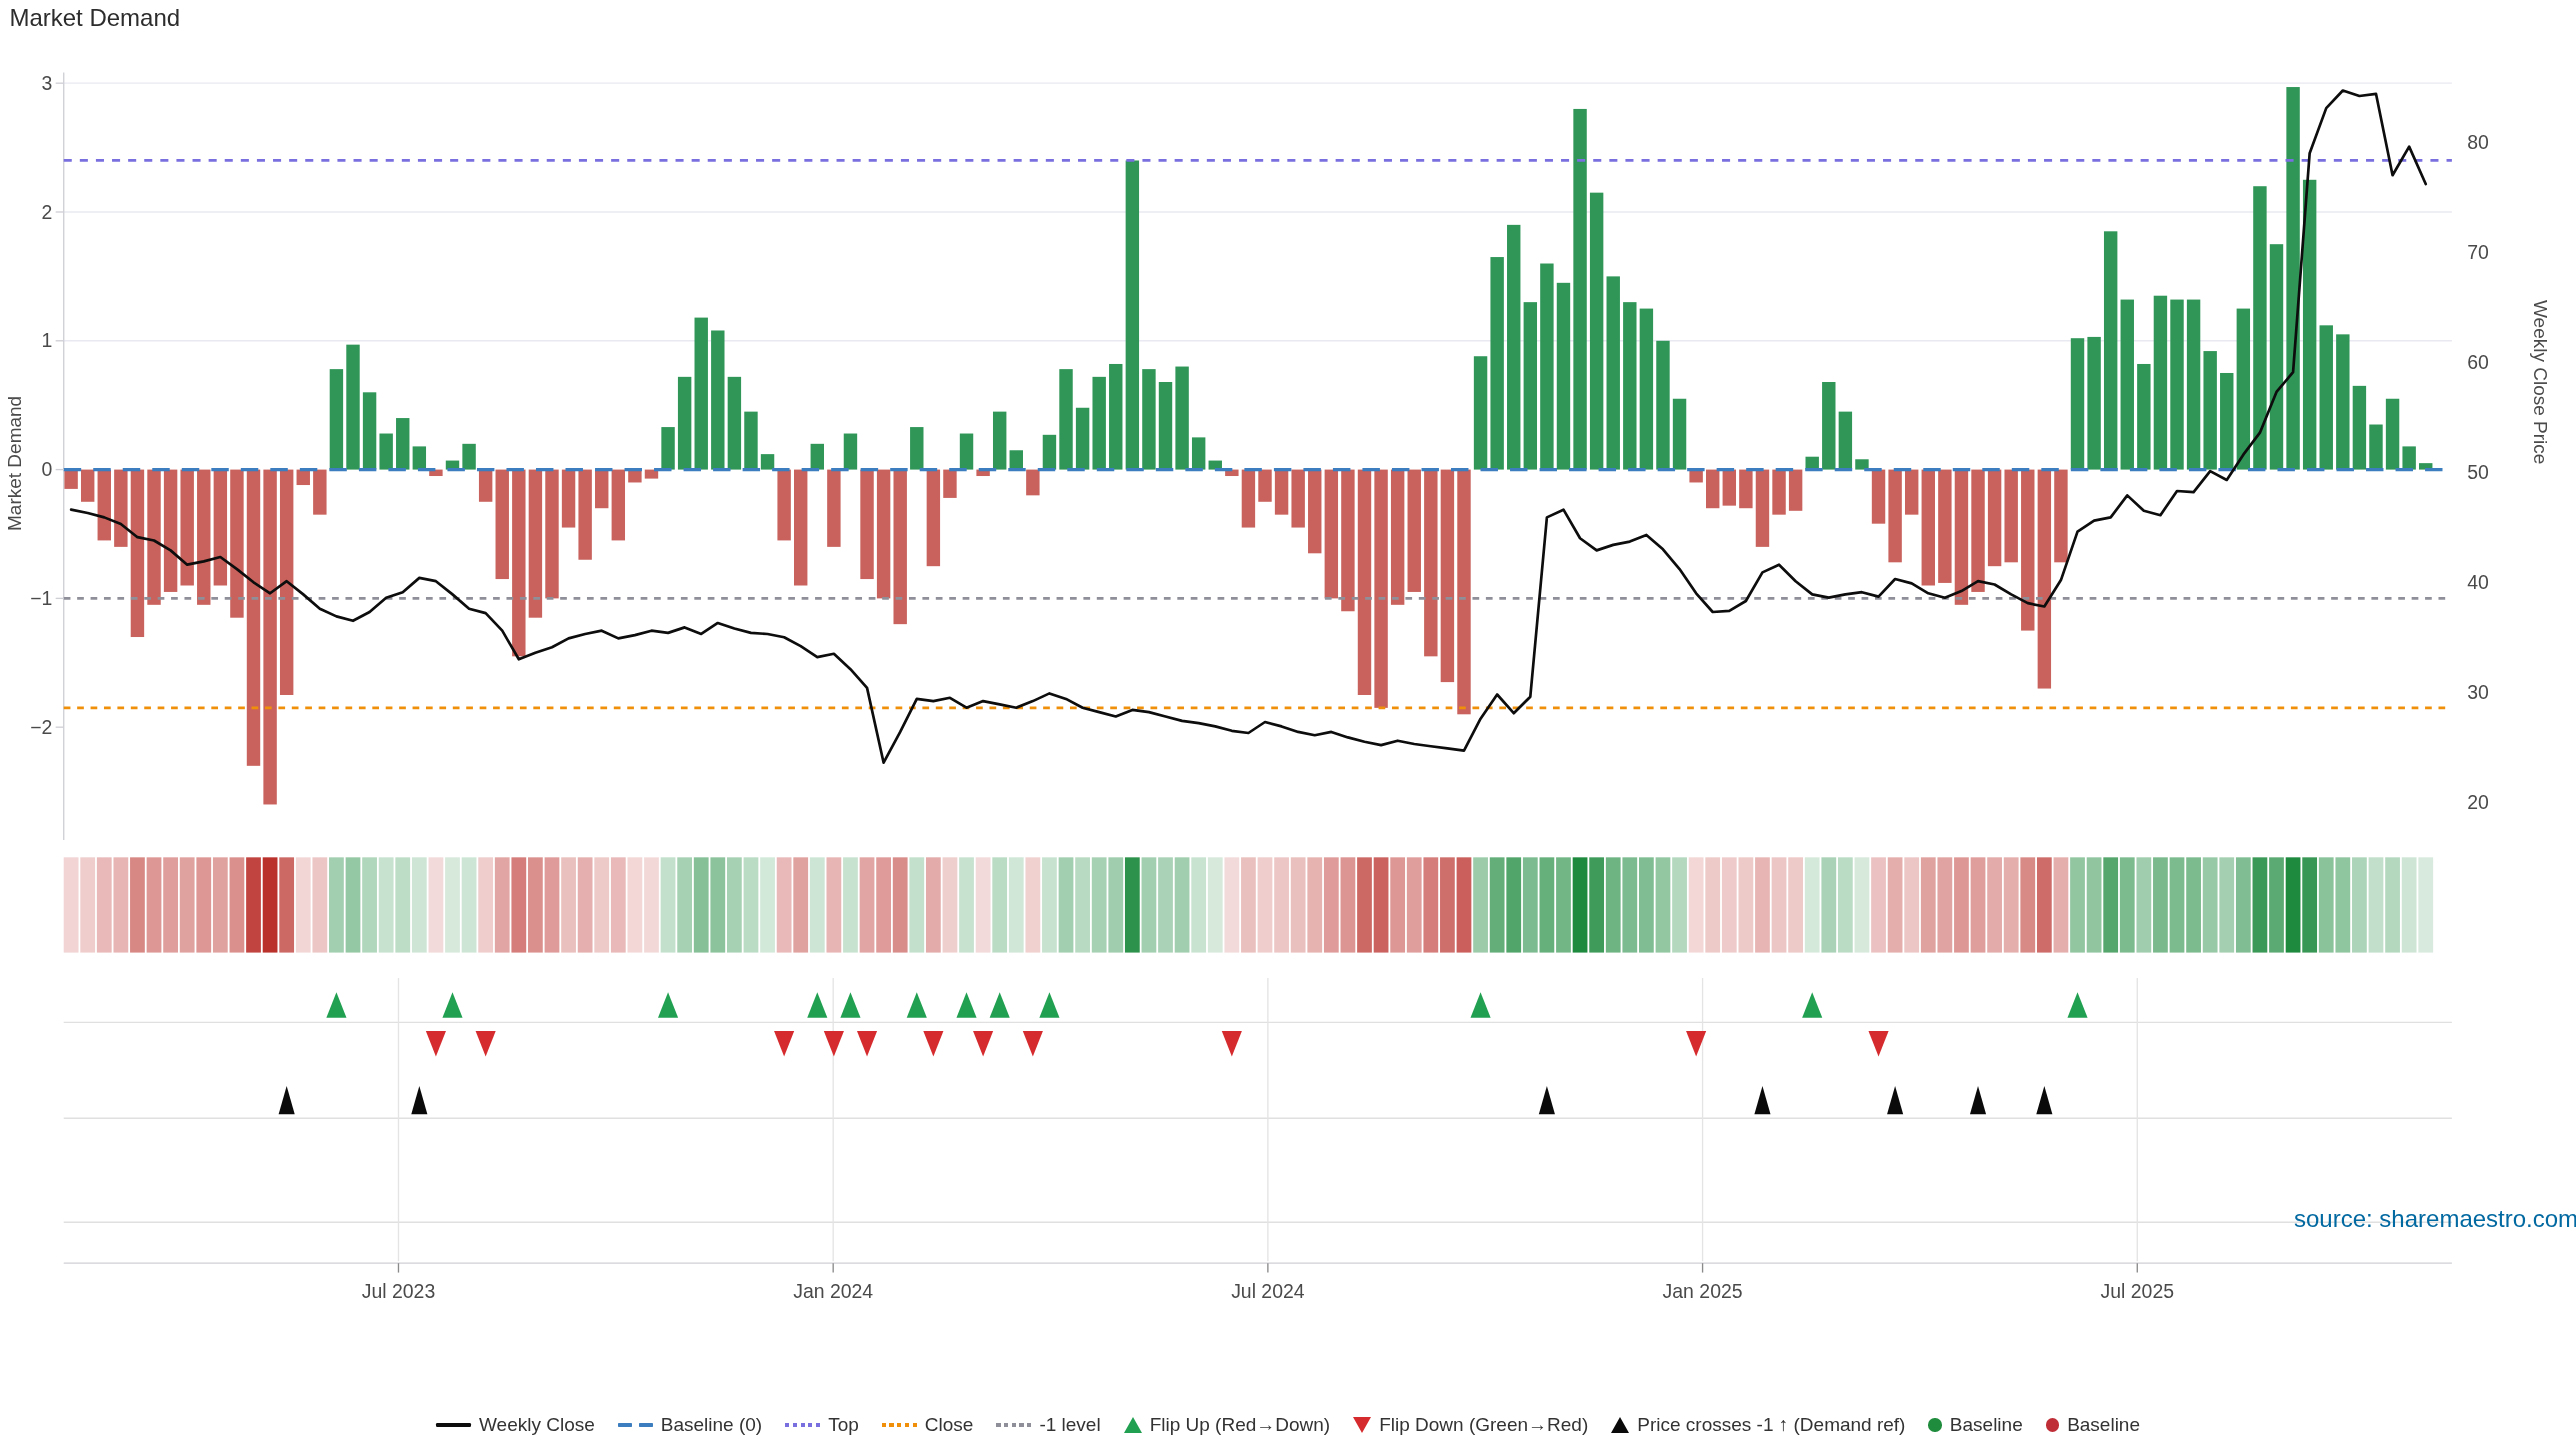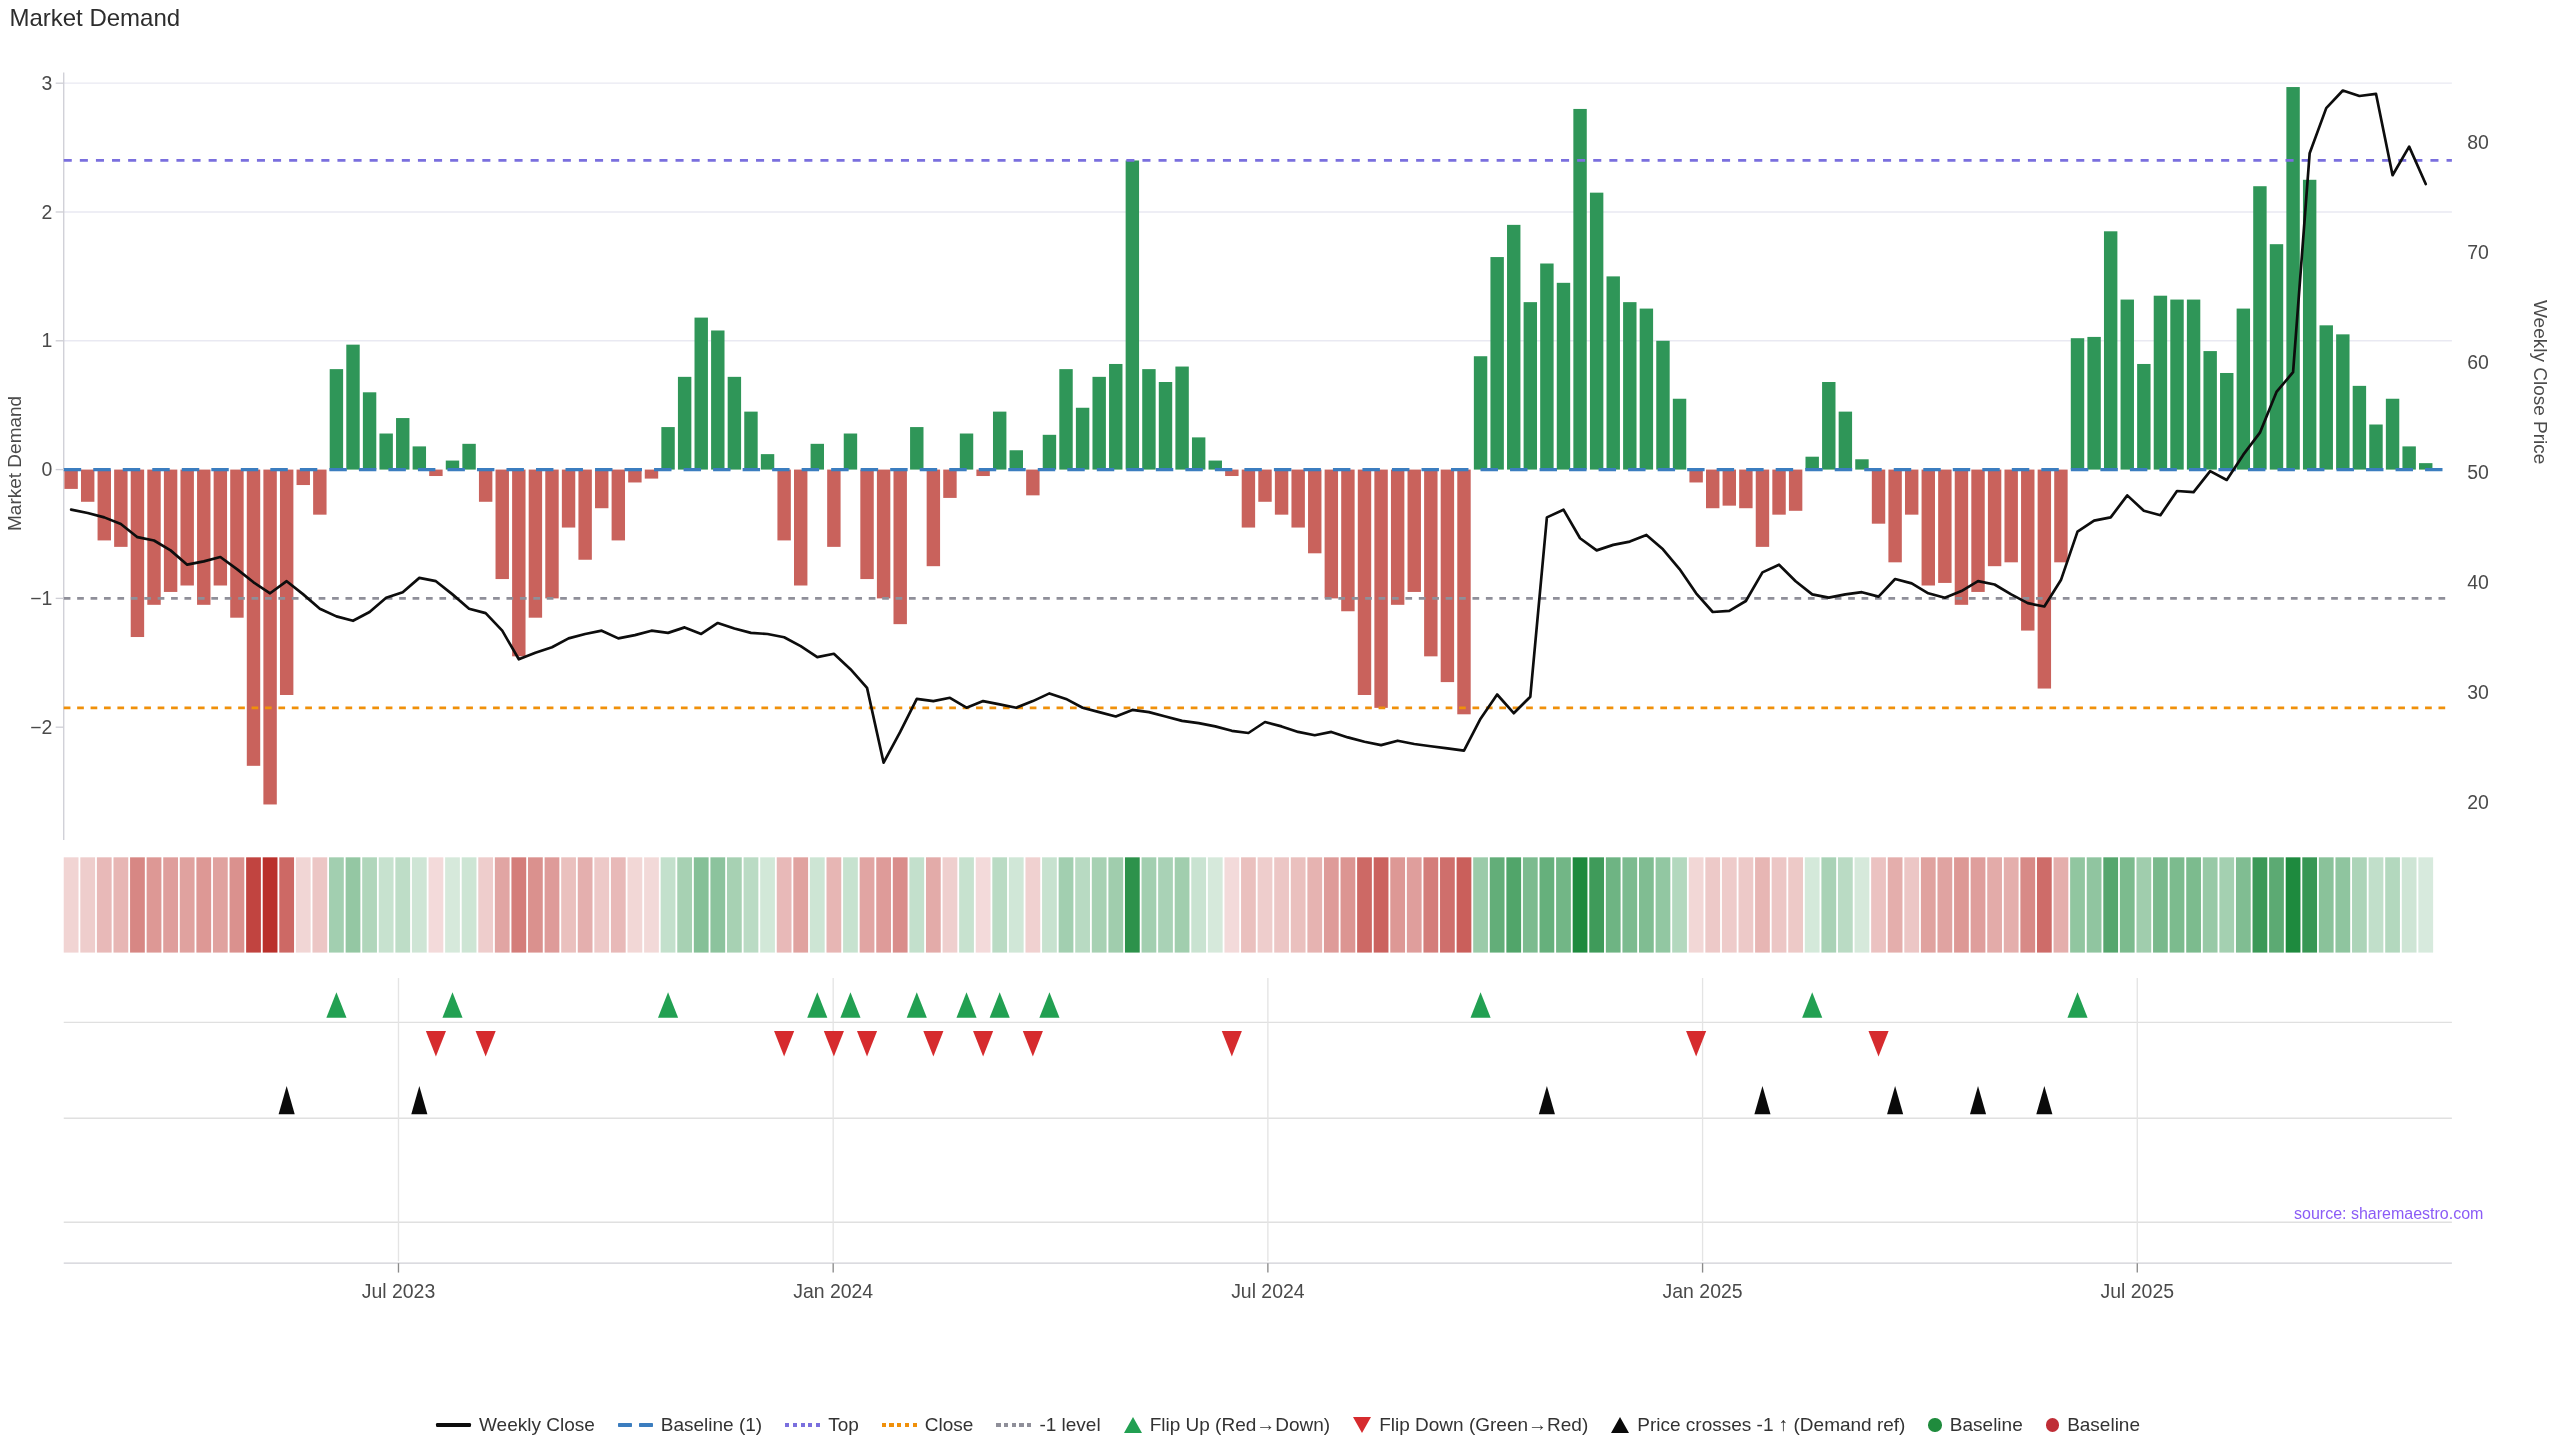--- a/index.html
+++ b/index.html
@@ -2,21 +2,21 @@
 <html style="font-size:10.7px"><head>
 <meta charset="utf-8">
 <style>
   html,body{margin:0;padding:0;background:#ffffff;}
   body{width:2576px;height:1449px;position:relative;font-family:"Liberation Sans",sans-serif;overflow:hidden;}
   #chart-title{position:absolute;left:9.4px;top:4px;font-size:24px;color:#2d2d2d;}
   #plot-svg{position:absolute;left:0;top:0;}
   .yaxis-label{position:absolute;font-size:19px;color:#4a4a4a;writing-mode:vertical-rl;display:flex;align-items:center;justify-content:center;white-space:nowrap;}
   #left-axis-label{left:4px;top:349px;height:228px;transform:rotate(180deg);}
   #right-axis-label{left:2529px;top:268px;height:228px;}
-  #source-note{position:absolute;left:2294px;top:1205px;width:174px;font-size:16px;color:#8b5cf6;white-space:nowrap;}
+  #source-note{position:absolute;left:2294px;top:1205px;width:174px;font-size:24px;color:#0369a1;white-space:nowrap;}
   #legend{position:absolute;left:0;top:1414px;width:2576px;display:flex;justify-content:center;align-items:center;gap:23px;}
   .legend-item{display:flex;align-items:center;gap:8px;font-size:19px;color:#333333;white-space:nowrap;}
   .lg-line{width:35px;height:3.4px;border-radius:1.3px;}
   .lg-dashes{width:35px;height:3.4px;display:flex;gap:6.7px;}
   .lg-dashes i{flex:1;height:3.4px;border-radius:0.7px;}
   .lg-dots{width:35px;height:4px;display:flex;gap:3.4px;align-items:center;}
   .lg-dots i{width:4.7px;height:4px;}
   .lg-tri-up{width:0;height:0;border-left:9.4px solid transparent;border-right:9.4px solid transparent;border-bottom:16px solid #000;}
   .lg-tri-down{width:0;height:0;border-left:9.4px solid transparent;border-right:9.4px solid transparent;border-top:16px solid #000;}
   .lg-dot{width:13.4px;height:13.4px;border-radius:50%;}
@@ -400,21 +400,21 @@
 <div id="legend">
     <div class="legend-item">
       <span class="lg-line" style="background: rgb(13, 13, 13);"></span>
       <span>Weekly Close</span>
     </div>
     <div class="legend-item">
       <span class="lg-dashes">
         <i style="background: rgb(59, 125, 191);"></i>
         <i style="background: rgb(59, 125, 191);"></i>
       </span>
-      <span>Baseline (1)</span>
+      <span>Baseline (0)</span>
     </div>
     <div class="legend-item">
       <span class="lg-dots">
         <i style="background: rgb(122, 111, 222);"></i>
         <i style="background: rgb(122, 111, 222);"></i>
         <i style="background: rgb(122, 111, 222);"></i>
         <i style="background: rgb(122, 111, 222);"></i>
         <i style="background: rgb(122, 111, 222);"></i>
       </span>
       <span>Top</span>

